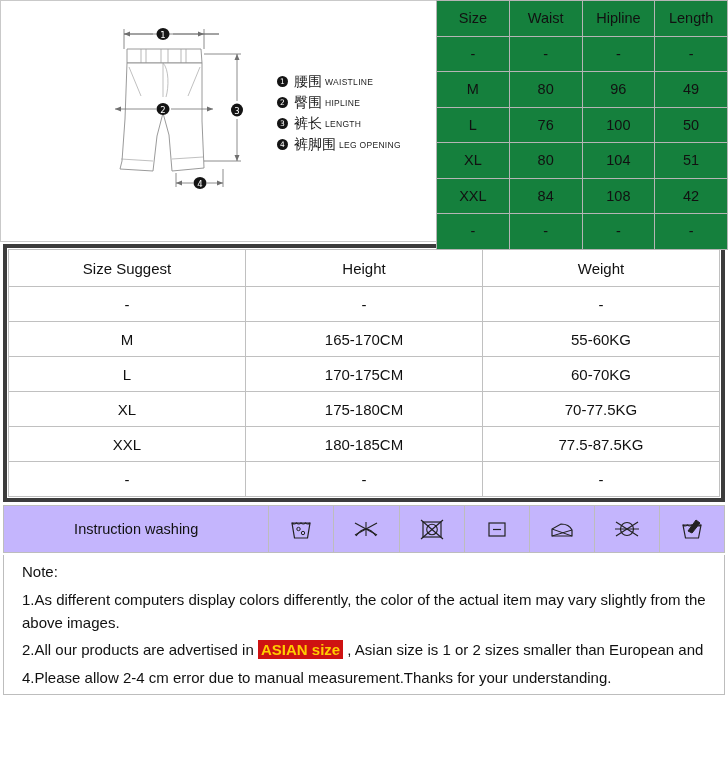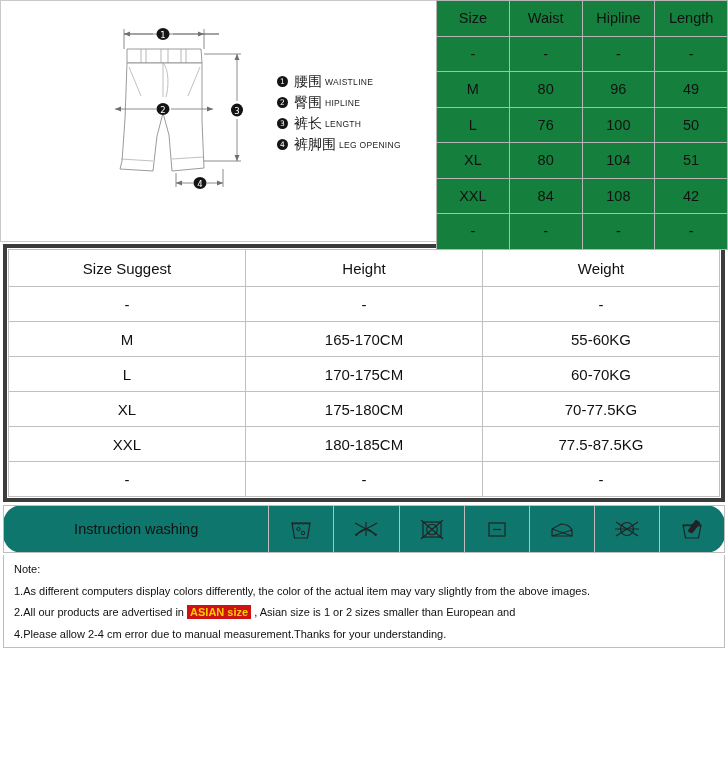--- a/index.html
+++ b/index.html
@@ -147,22 +147,21 @@
   .wash-wrap {
     width: 728px;
     box-sizing: border-box;
     padding: 0 3px;
     margin-top: 3px;
   }
   .wash-table {
     width: 100%;
     border-collapse: collapse;
     table-layout: fixed;
-    background: #0f766e;
-    border-radius: 19px;
+    background: #c4b5fd;
   }
   .wash-table td {
     border: 1px solid #bdbdbd;
     height: 46px;
     padding: 0;
     text-align: center;
     vertical-align: middle;
   }
   .wash-label {
     font-size: 14.5px;
@@ -182,25 +181,25 @@
     margin-top: 2px;
   }
   .note-box {
     border: 1px solid #bdbdbd;
     border-top: none;
     box-sizing: border-box;
     padding: 6px 8px 4px 6px;
     background: #ffffff;
   }
   .note-line {
-    font-size: 11px;
+    font-size: 15px;
     line-height: 1.52;
     color: #111;
     font-family: "Liberation Sans", sans-serif;
-    margin: 0 0 5px 4px;
+    margin: 0 0 5px 12px;
   }
   .note-line:last-child { margin-bottom: 0; }
   .hl {
     background: #CE1212;
     color: #FFCC00;
     font-weight: bold;
     padding: 1px 3px;
   }
 </style>
 </head>

